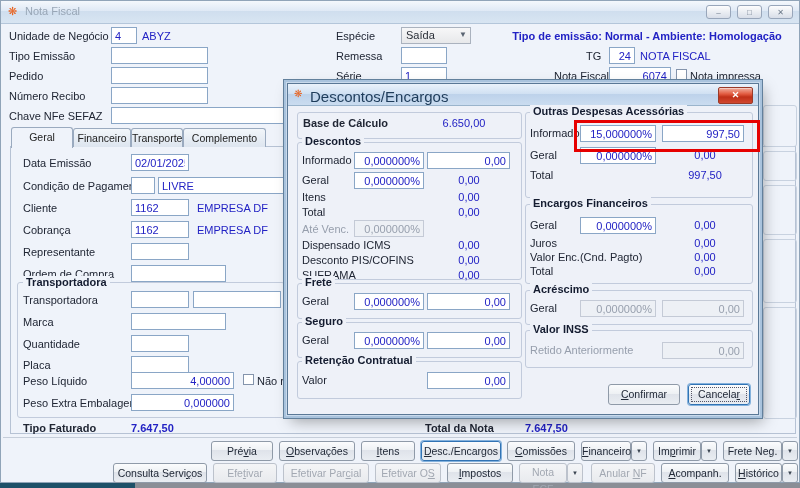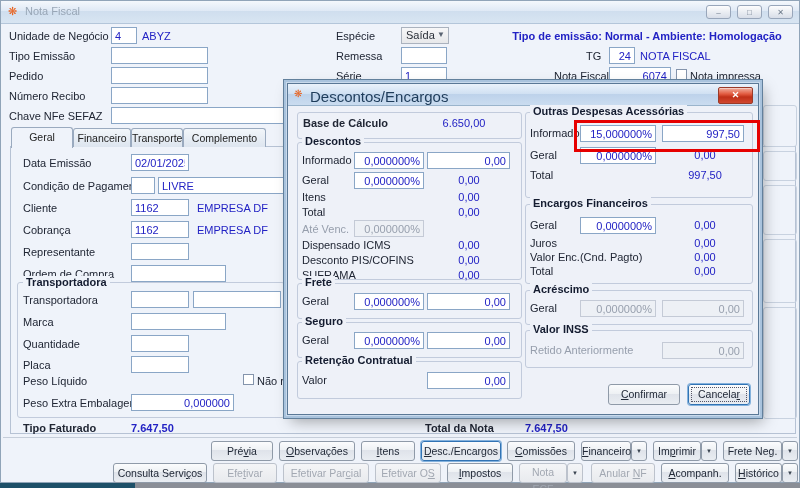--- a/index.html
+++ b/index.html
@@ -71,21 +71,21 @@
     <span class="lbl" style="left:8px;top:69px">Pedido</span>
     <input class="fld" style="left: 110px; top: 66px; width: 97px;" value="">
 
     <span class="lbl" style="left:8px;top:89px">Número Recibo</span>
     <input class="fld" style="left: 110px; top: 86px; width: 97px;" value="">
 
     <span class="lbl" style="left:8px;top:109px">Chave NFe SEFAZ</span>
     <input class="fld" style="left: 110px; top: 106px; width: 180px;" value="">
 
     <span class="lbl" style="left:335px;top:29px">Espécie</span>
-    <span class="combo" style="left:400px;top:26px;width:48px"><span>Saída</span><span class="chev">▼</span></span>
+    <span class="combo" style="left:400px;top:26px;width:70px"><span>Saída</span><span class="chev">▼</span></span>
 
     <span class="lbl" style="left:335px;top:49px">Remessa</span>
     <input class="fld" style="left: 400px; top: 46px; width: 46px;" value="">
 
     <span class="lbl" style="left:335px;top:69px">Série</span>
     <input class="fld" style="left: 400px; top: 66px; width: 46px;" value="1">
 
     <span class="lbl b blue" style="left:500px;top:29px;width:292px;text-align:center">Tipo de emissão: Normal - Ambiente: Homologação</span>
 
     <span class="lbl" style="left:585px;top:49px">TG</span>
@@ -134,20 +134,21 @@
     <span class="lbl" style="left:22px;top:315px">Marca</span>
     <input class="fld" style="left: 130px; top: 312px; width: 95px;" value="">
 
     <span class="lbl" style="left:22px;top:337px">Quantidade</span>
     <input class="fld" style="left: 130px; top: 334px; width: 58px;" value="">
 
     <span class="lbl" style="left:22px;top:358px">Placa</span>
     <input class="fld" style="left: 130px; top: 355px; width: 58px;" value="">
 
     <span class="lbl" style="left:22px;top:374px">Peso Líquido</span>
+    <input class="fld r" style="left: 130px; top: 371px; width: 103px;" value="4,00000">
     <span class="chk" style="left:242px;top:373px"></span>
     <span class="lbl" style="left:256px;top:374px;width:30px;overflow:hidden">Não recalc</span>
 
     <span class="lbl" style="left:22px;top:396px">Peso Extra Embalagem</span>
     <input class="fld r" style="left: 130px; top: 393px; width: 103px;" value="0,000000">
 
     <span class="lbl b" style="left:22px;top:421px">Tipo Faturado</span>
     <span class="lbl b blue" style="left:130px;top:421px">7.647,50</span>
     <span class="lbl b" style="left:424px;top:421px">Total da Nota</span>
     <span class="lbl b blue" style="left:524px;top:421px">7.647,50</span>

